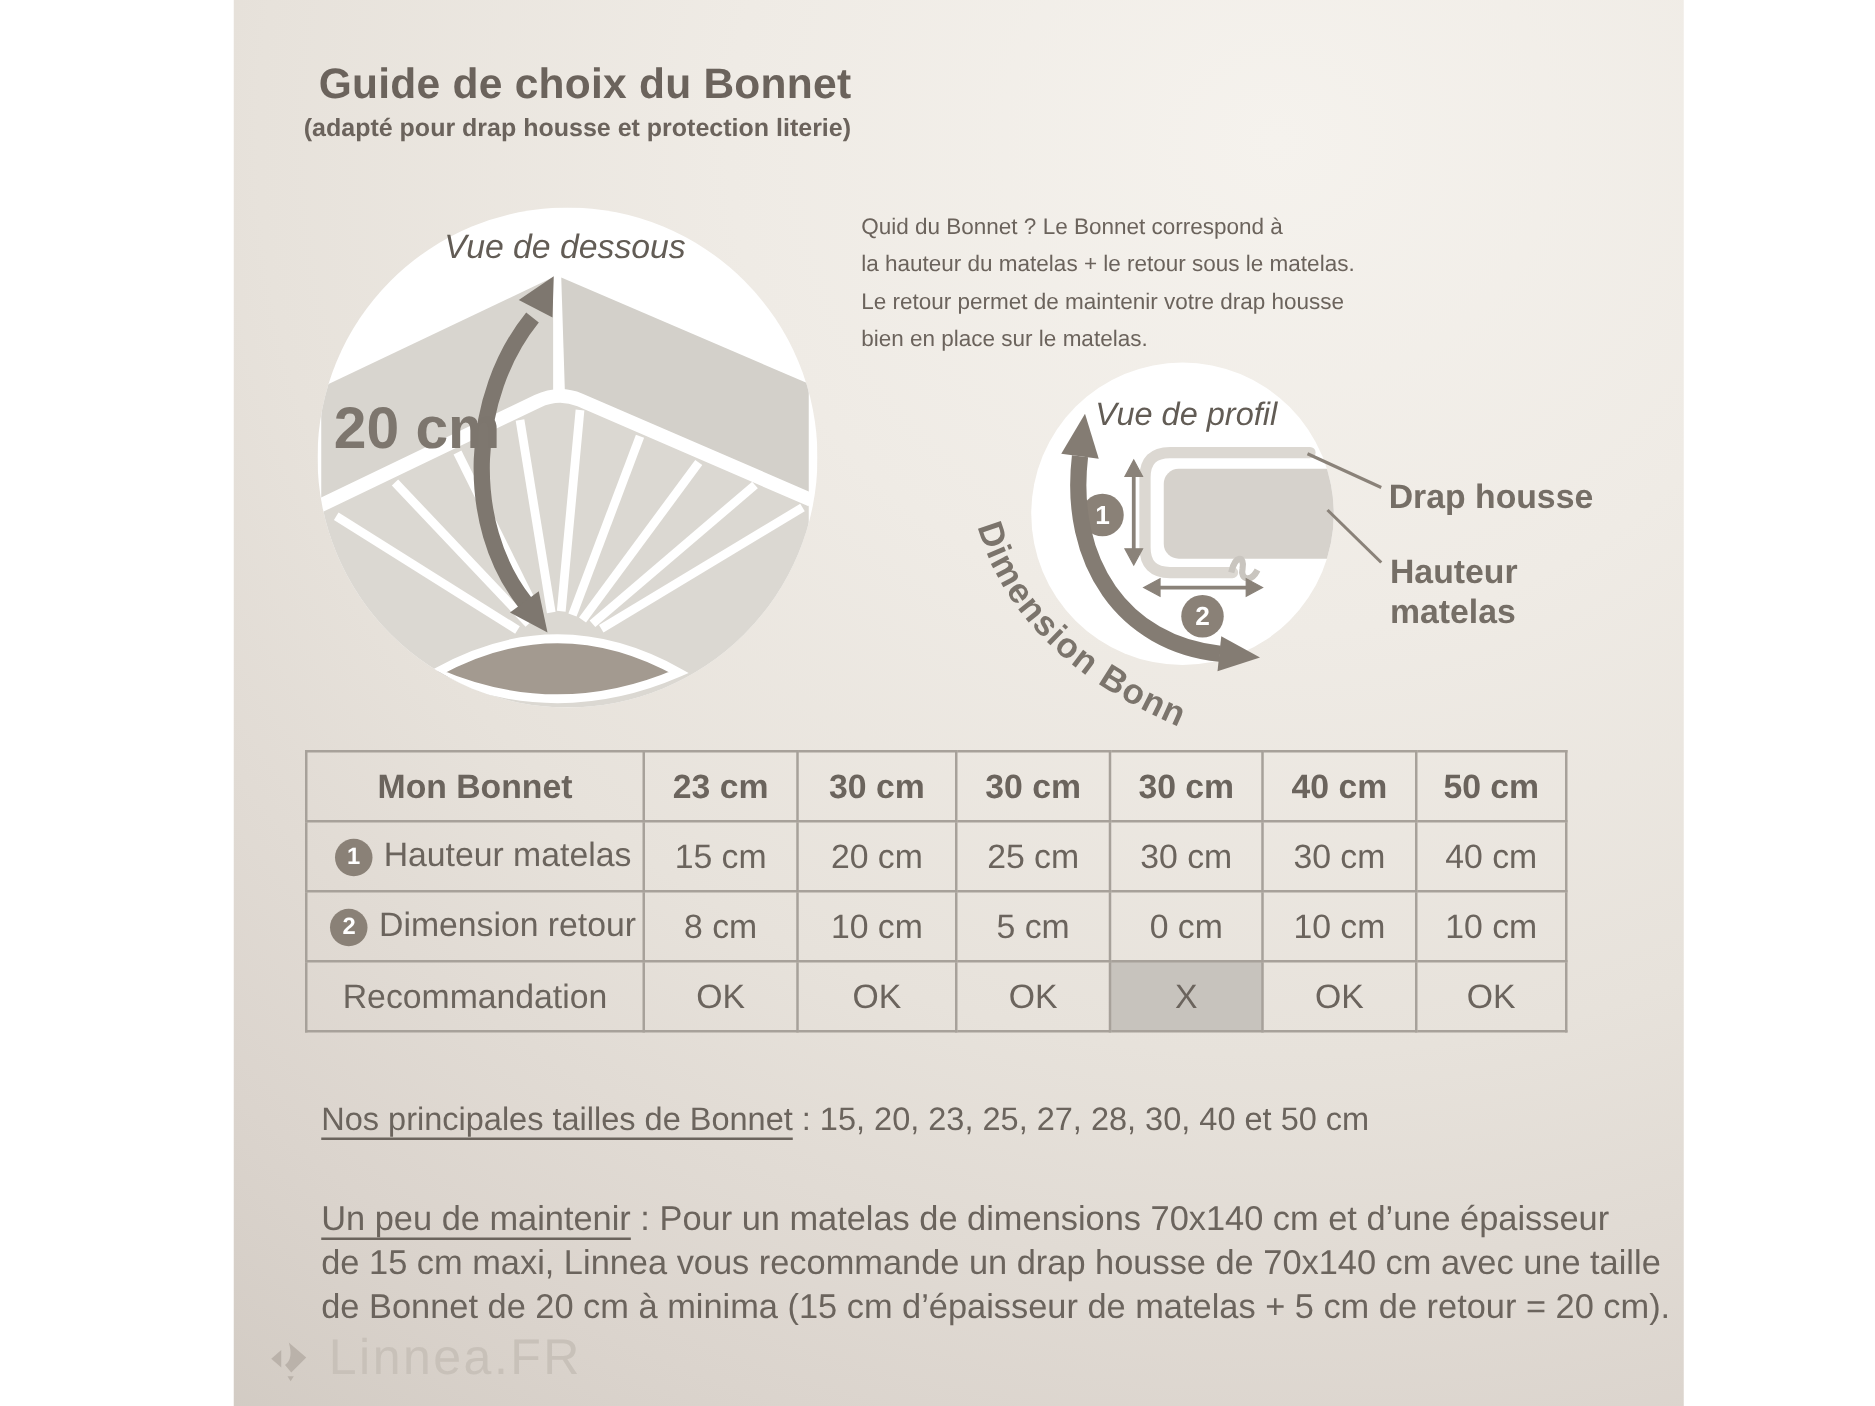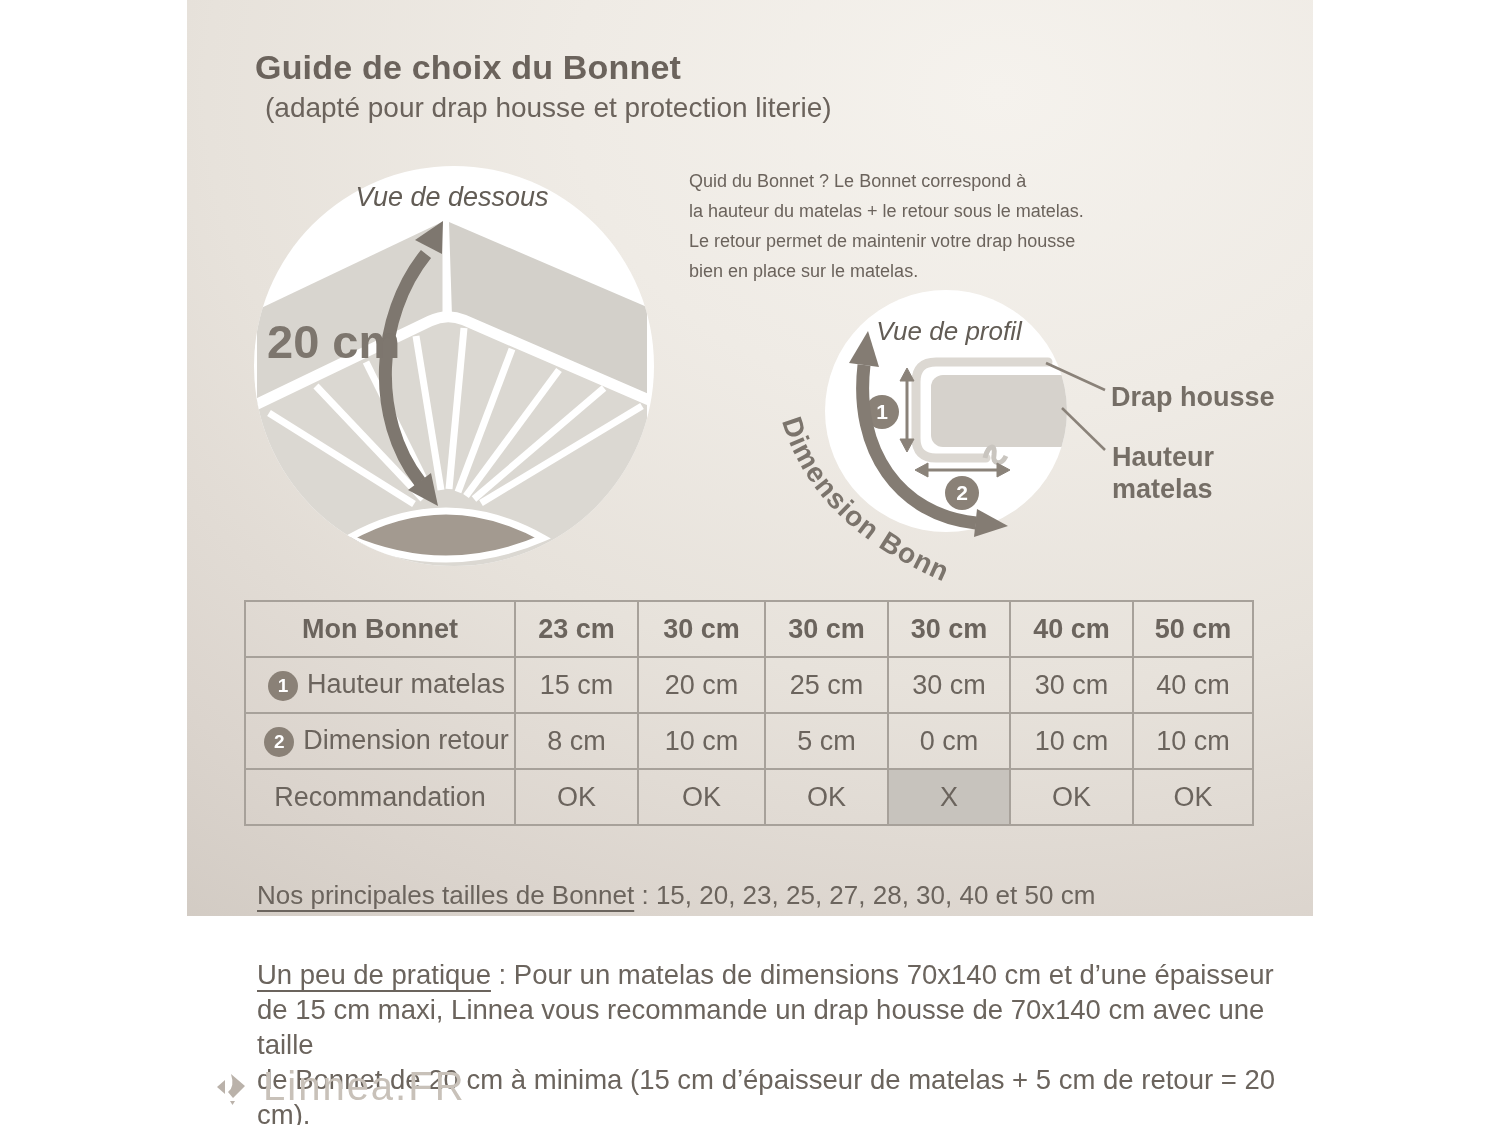--- a/index.html
+++ b/index.html
@@ -1,28 +1,29 @@
 <!DOCTYPE html>
 <html lang="fr"><head>
 <meta charset="utf-8">
 <style>
   html,body{margin:0;padding:0;}
   .page{
     position:relative;width:1500px;height:1125px;background:#ffffff;
     font-family:"Liberation Sans",sans-serif;overflow:hidden;
   }
   .content{
-    position:absolute;left:187px;top:0;width:1126px;height:916px;
+    position:absolute;left:187px;top:0;width:1126px;height:1125px;
     background:radial-gradient(135% 125% at 72% 10%,
       #f5f2ed 0%, #efebe5 28%, #e7e2db 52%, #dbd4cd 76%, #ccc5bd 100%);
     color:#6b645d;
+    padding-left:34px;
   }
   .abs{position:absolute;}
   .page-title{left:68px;top:48px;font-size:34px;font-weight:bold;color:#6b635c;letter-spacing:.2px;}
-  .page-subtitle{left:78px;top:92px;font-size:28px;font-weight:normal;color:#6b635c;}
+  .page-subtitle{left:56px;top:92px;font-size:20px;font-weight:bold;color:#6b635c;}
   .intro{left:502px;top:146px;width:600px;font-size:18px;line-height:30px;white-space:pre-line;color:#6b635c;margin-top:20px;}
   .diagram{display:block;}
   .profile-labels{font-size:27px;font-weight:bold;color:#756e66;line-height:32px;white-space:pre-line;}
   .drap-label{left:924px;top:381px;}
   .hauteur-label{left:925px;top:441px;}
 
   table.bonnet{
     position:absolute;left:57px;top:600px;width:1008px;height:216px;
     border-collapse:collapse;table-layout:fixed;font-size:27px;color:#6b645d;
   }
@@ -209,21 +210,21 @@
           <td class="x-cell">X</td>
           <td>OK</td>
           <td>OK</td>
         </tr>
       </tbody>
     </table>
 
 
     <div class="abs sizes-line"><span class="ul">Nos principales tailles de Bonnet</span><span> : 15, 20, 23, 25, 27, 28, 30, 40 et 50 cm</span></div>
 
-    <div class="abs practice"><span class="ul">Un peu de pratique</span><span class="rest"> : Pour un matelas de dimensions 70x140 cm et d’une épaisseur
+    <div class="abs practice"><span class="ul">Un peu de maintenir</span><span class="rest"> : Pour un matelas de dimensions 70x140 cm et d’une épaisseur
 de 15 cm maxi, Linnea vous recommande un drap housse de 70x140 cm avec une taille
 de Bonnet de 20 cm à minima (15 cm d’épaisseur de matelas + 5 cm de retour = 20 cm).</span></div>
 
     <div class="abs logo">
       <svg width="42" height="42" viewBox="0 0 42 42">
         <polygon points="6,21 14,14 14,28" fill="#bab2aa"></polygon>
         <path d="M 20 8 L 34 20 L 22 32 L 17 26 Q 24 21 20 8 Z" fill="#bab2aa"></path>
         <polygon points="19,35 24,35 21.5,39" fill="#bab2aa"></polygon>
       </svg>
       <span class="logo-text">Linnea.FR</span>

